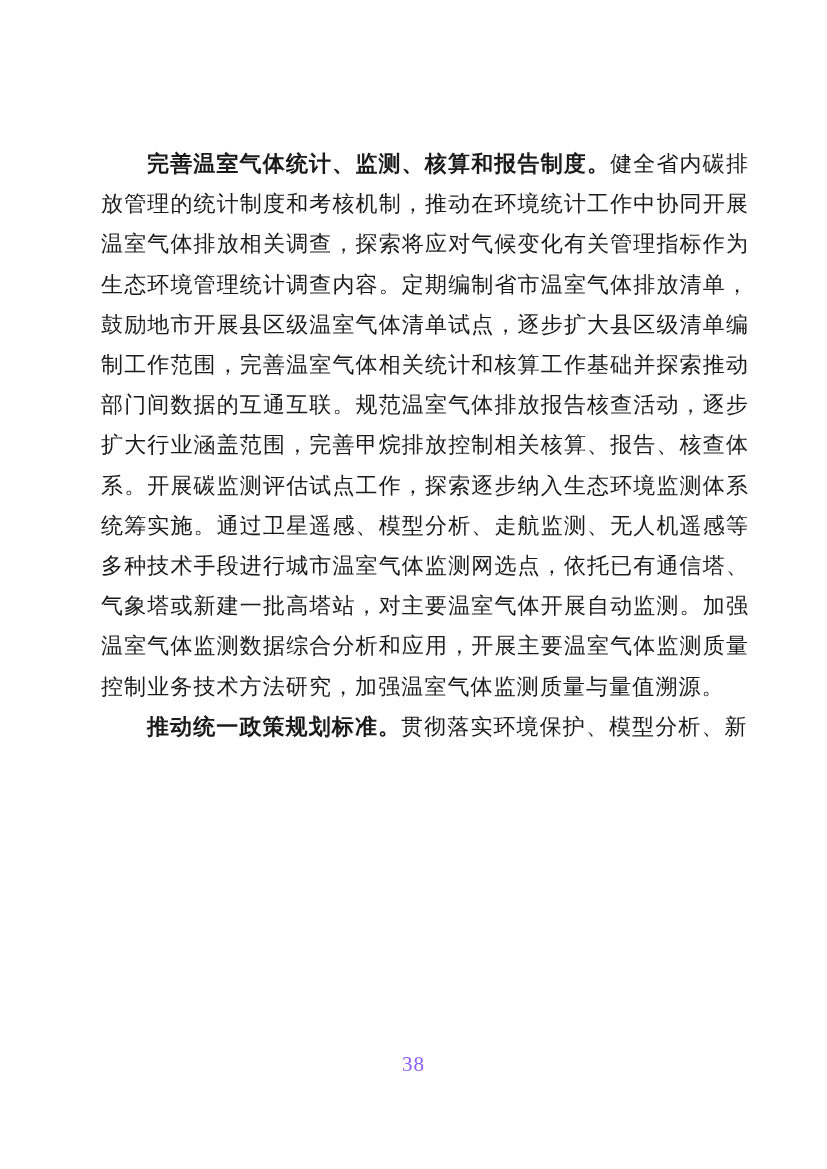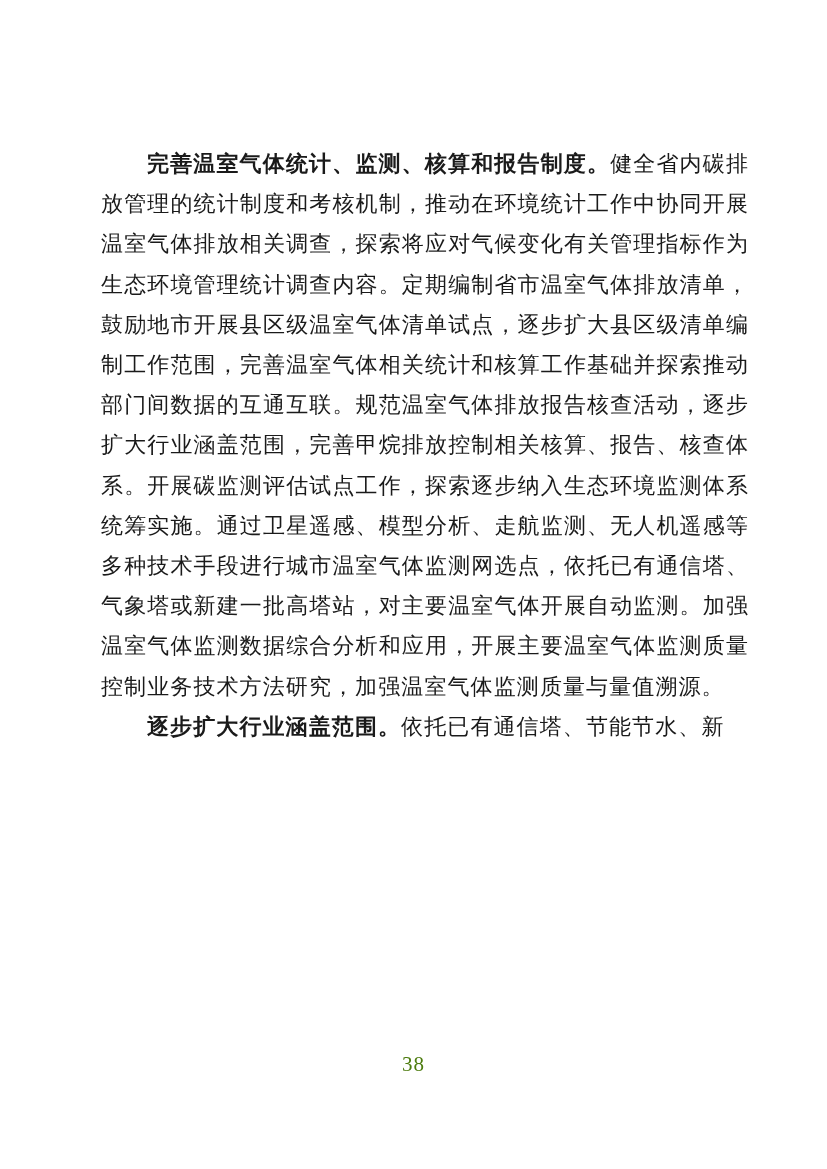--- a/index.html
+++ b/index.html
@@ -37,25 +37,25 @@
   }
   .page-number {
     position: absolute;
     top: 1050px;
     left: 0;
     width: 100%;
     text-align: center;
     font-size: 21px;
     line-height: 28px;
     letter-spacing: 1px;
-    color: #4d7c0f;
+    color: #8b5cf6;
   }
 </style>
 </head>
 <body>
 
 <div class="page">
   <div class="content">
     <p><span class="lead">完善温室气体统计、监测、核算和报告制度。</span><span>健全省内碳排放管理的统计制度和考核机制，推动在环境统计工作中协同开展温室气体排放相关调查，探索将应对气候变化有关管理指标作为生态环境管理统计调查内容。定期编制省市温室气体排放清单，鼓励地市开展县区级温室气体清单试点，逐步扩大县区级清单编制工作范围，完善温室气体相关统计和核算工作基础并探索推动部门间数据的互通互联。规范温室气体排放报告核查活动，逐步扩大行业涵盖范围，完善甲烷排放控制相关核算、报告、核查体系。开展碳监测评估试点工作，探索逐步纳入生态环境监测体系统筹实施。通过卫星遥感、模型分析、走航监测、无人机遥感等多种技术手段进行城市温室气体监测网选点，依托已有通信塔、气象塔或新建一批高塔站，对主要温室气体开展自动监测。加强温室气体监测数据综合分析和应用，开展主要温室气体监测质量控制业务技术方法研究，加强温室气体监测质量与量值溯源。</span></p>
-    <p><span class="lead">逐步扩大行业涵盖范围。</span><span>依托已有通信塔、节能节水、新</span></p>
+    <p><span class="lead">推动统一政策规划标准。</span><span>贯彻落实环境保护、模型分析、新</span></p>
   </div>
   <div class="page-number">38</div>
 </div>
 
 </body></html>

